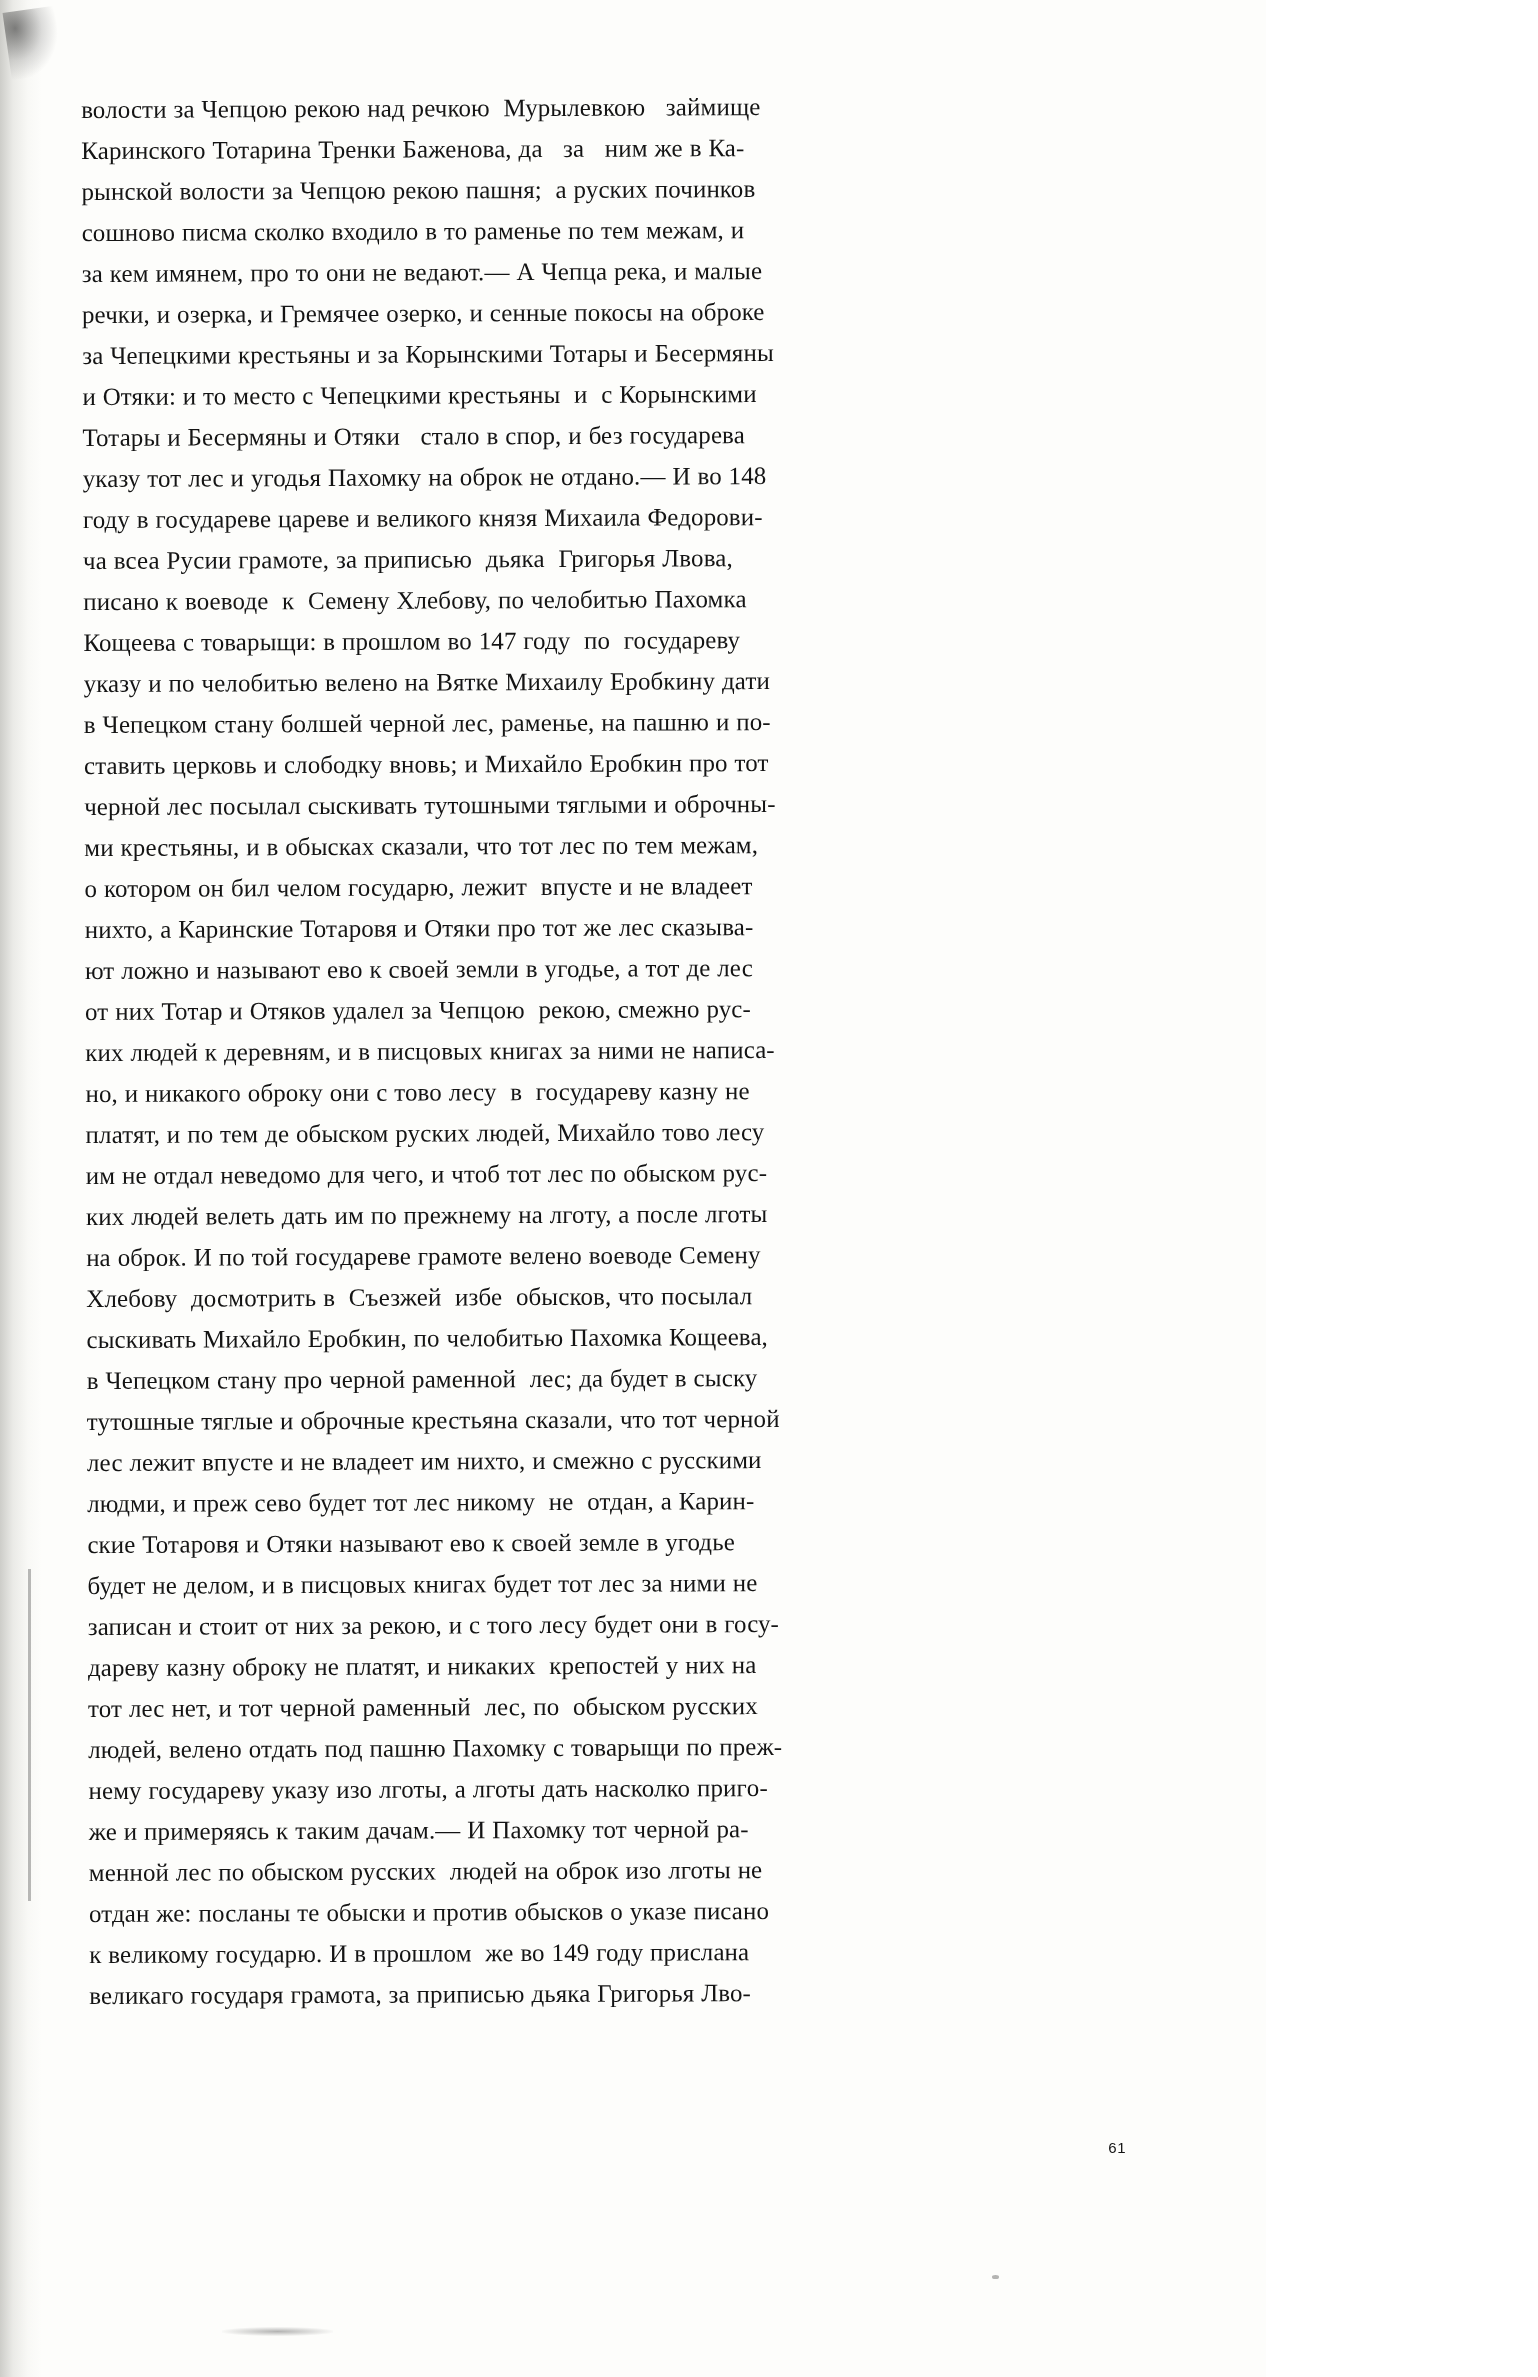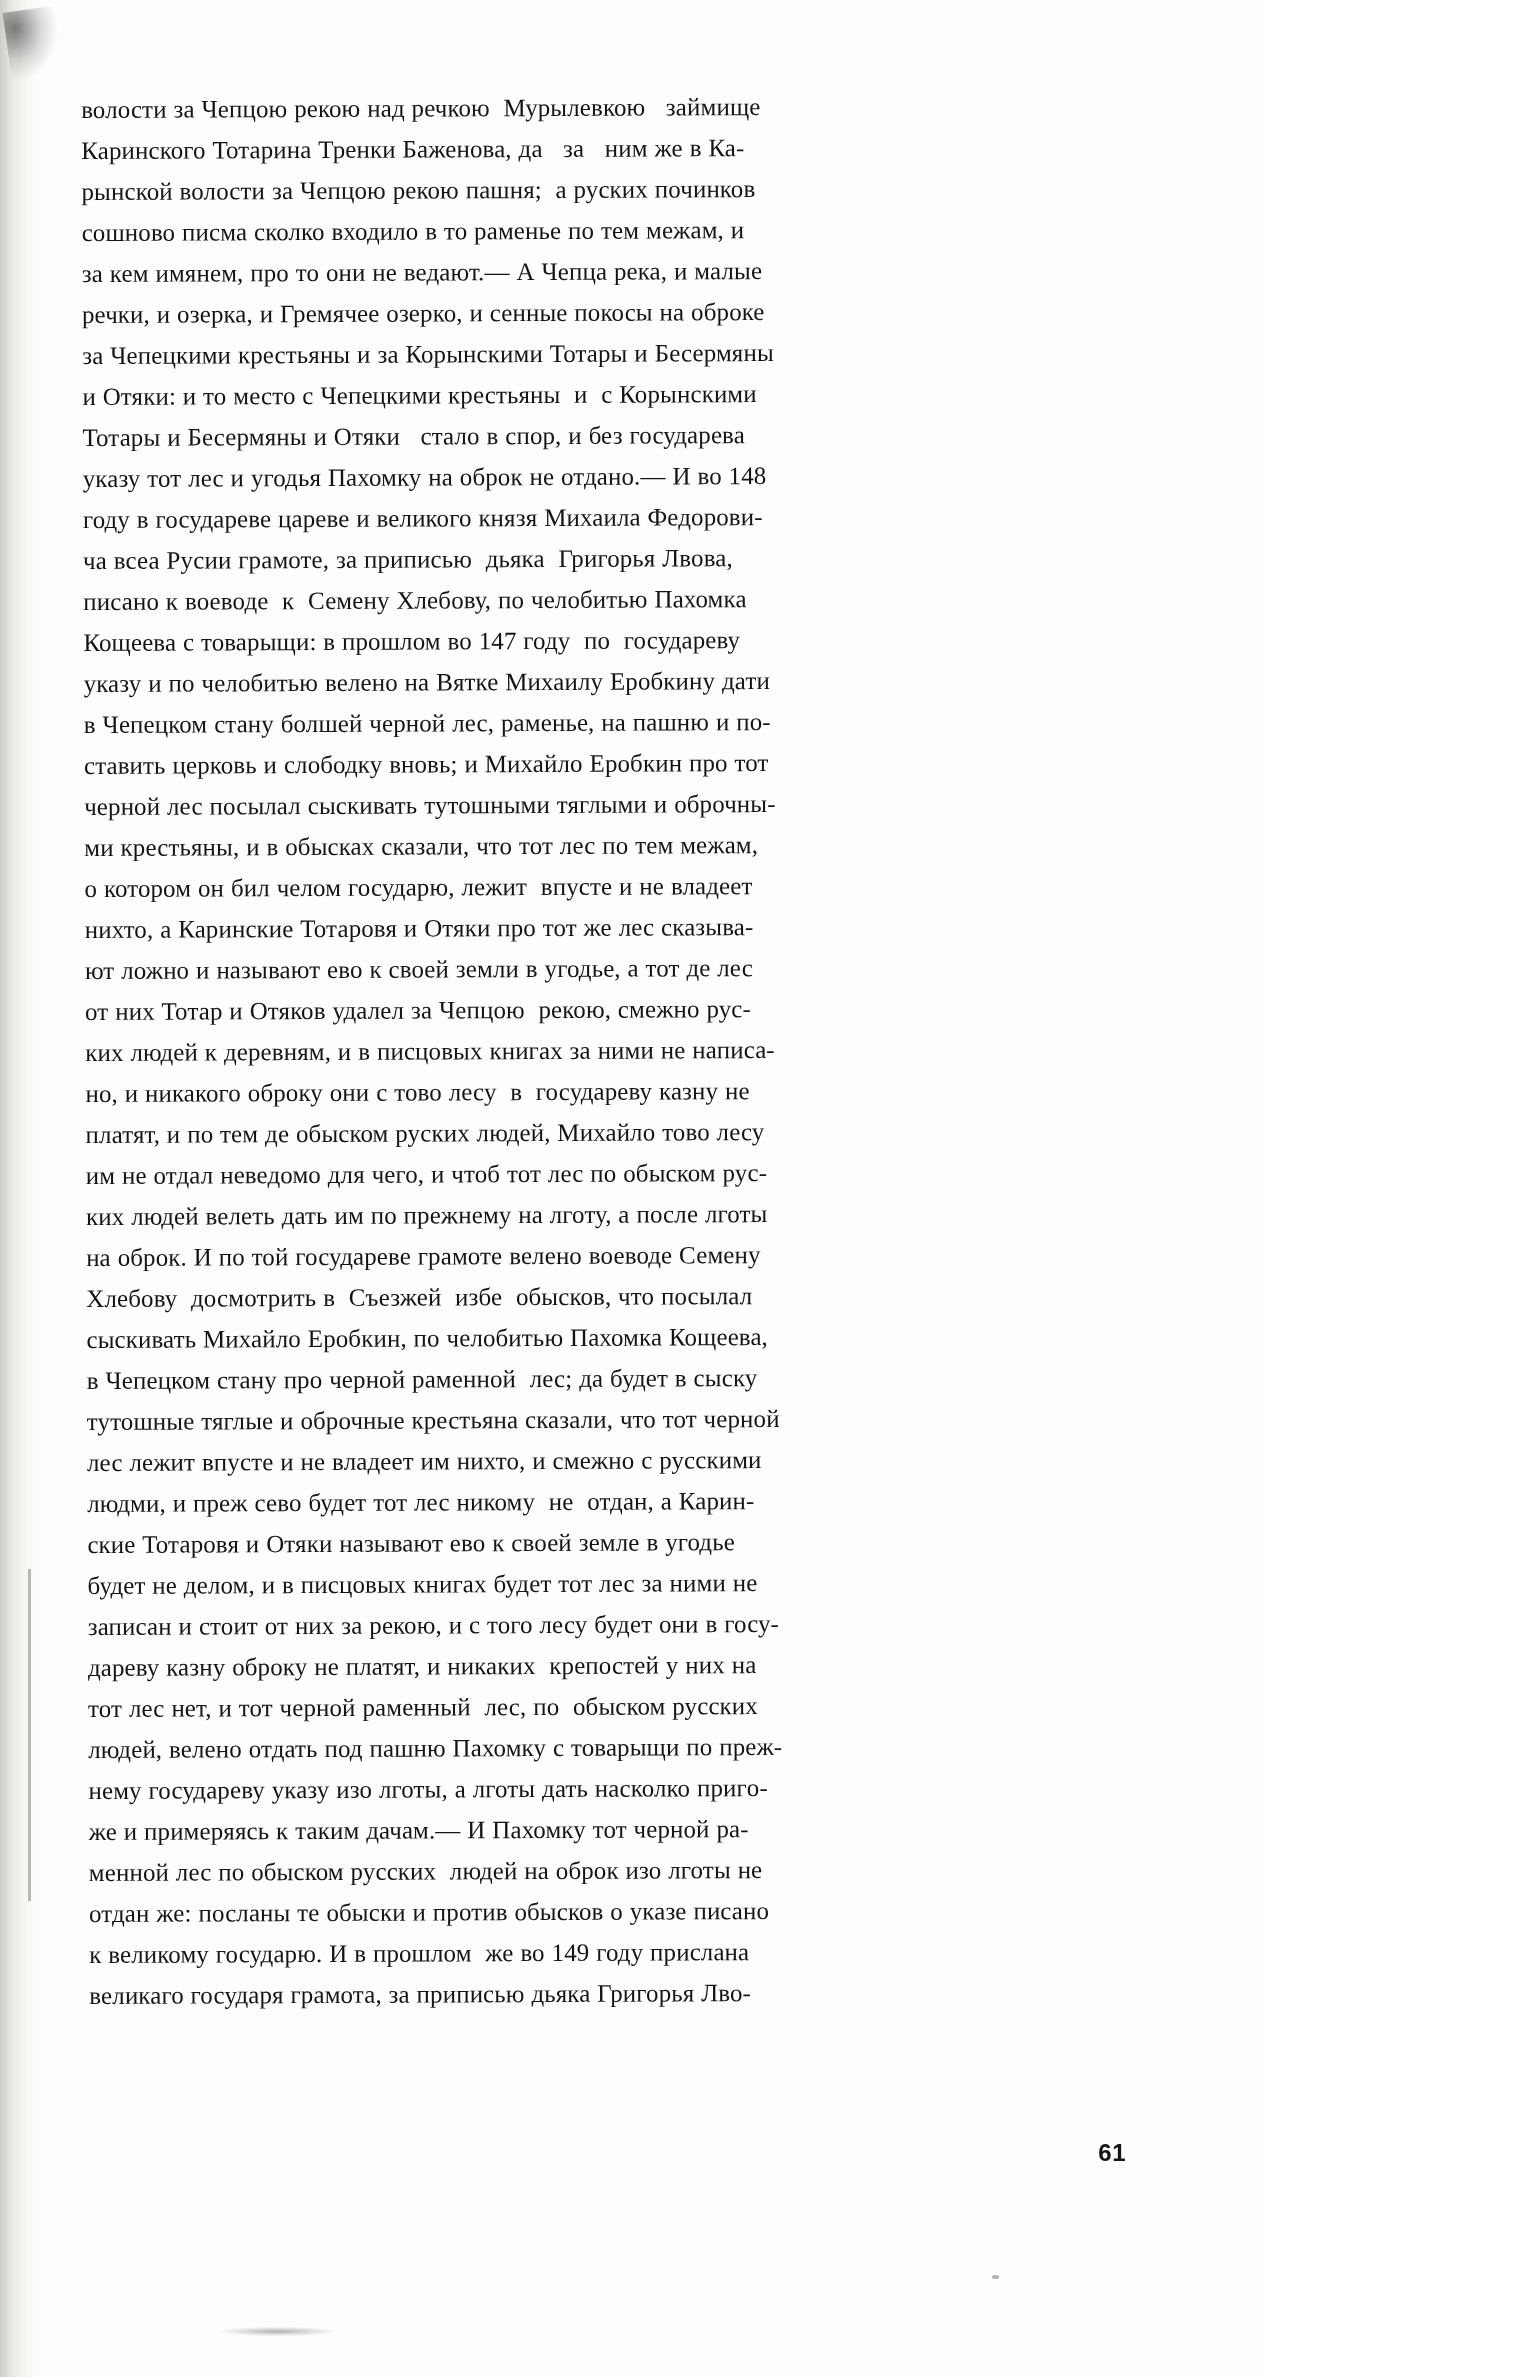--- a/index.html
+++ b/index.html
@@ -91,22 +91,22 @@
   }
   
   .skew {
     transform: rotate(-0.25deg);
     transform-origin: top left;
   }
   .folio {
     position: absolute;
     right: 140px;
     top: 2139px;
-    font-size: 24px;
-    font-weight: bold;
+    font-size: 15px;
+    font-weight: normal;
     font-family: "Liberation Sans", sans-serif;
     letter-spacing: 0.5px;
   }
 </style>
 </head>
 <body>
 
 <div class="page">
 
   <div class="edge-left"></div>

